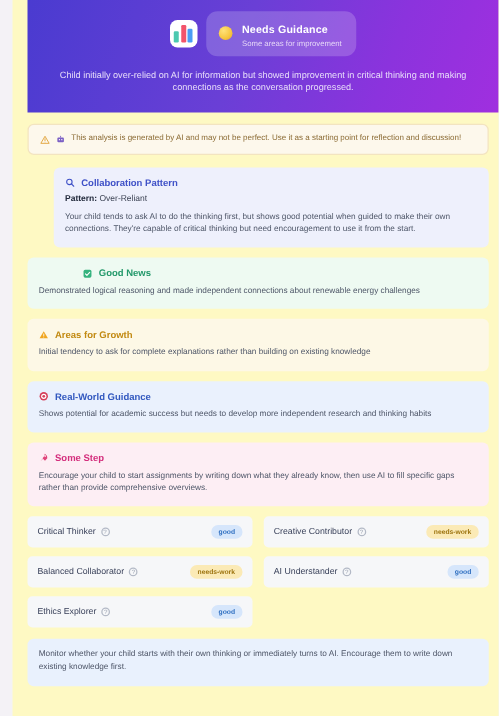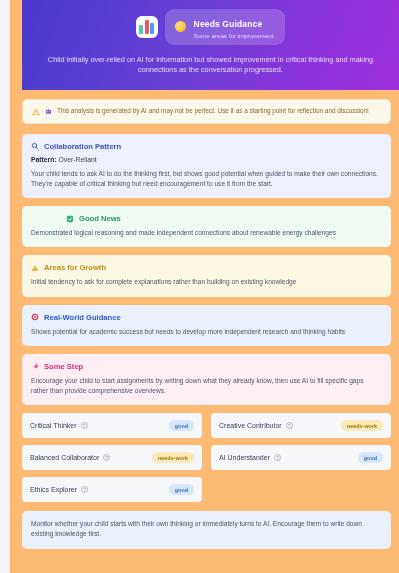--- a/index.html
+++ b/index.html
@@ -5,21 +5,21 @@
   * { box-sizing: border-box; margin: 0; padding: 0; }
   html, body {
     width: 399px; height: 573px;
     background: #f4f2f6;
     font-family: "Liberation Sans", sans-serif;
     overflow: hidden;
   }
   .page {
     position: relative;
     width: 399px; height: 573px;
-    background: #fdba74;
+    background: #fef9c3;
     margin-left: 10px;
     width: 389px;
     overflow: hidden;
   }
 
   
   .hero {
     margin-left: 12px;
     width: 377px;
     background: linear-gradient(110deg, #4a3bd0 0%, #6a3fd6 45%, #8b33dd 75%, #a02fdf 100%);
@@ -94,21 +94,21 @@
   }
   .card-head {
     display: flex; align-items: center; gap: 5px;
     font-size: 7.6px; font-weight: bold;
     margin-bottom: 5px;
   }
   .card-text { font-size: 6.6px; line-height: 1.55; color: #4e5668; }
   .pattern-line { font-size: 6.8px; color: #3d4455; margin-bottom: 6px; }
   .pattern-line b { color: #222a3c; }
 
-  .c-collab { background: #eef0fc; }
+  .c-collab { background: #eef0fc; margin-left: 21px; }
   .c-collab .card-head { color: #3f51c7; }
   .c-good   { background: #eefaf2; }
   .c-good .card-head { color: #24996b; margin-left: 35px; }
   .c-growth { background: #fdf8e6; }
   .c-growth .card-head { color: #c28a12; align-items: center; }
   .c-real   { background: #eaf1fd; }
   .c-real .card-head { color: #3258bf; }
   .c-next   { background: #fdeef4; }
   .c-next .card-head { color: #d42f7d; }
   .c-watch  { background: #e9f1fd; }

